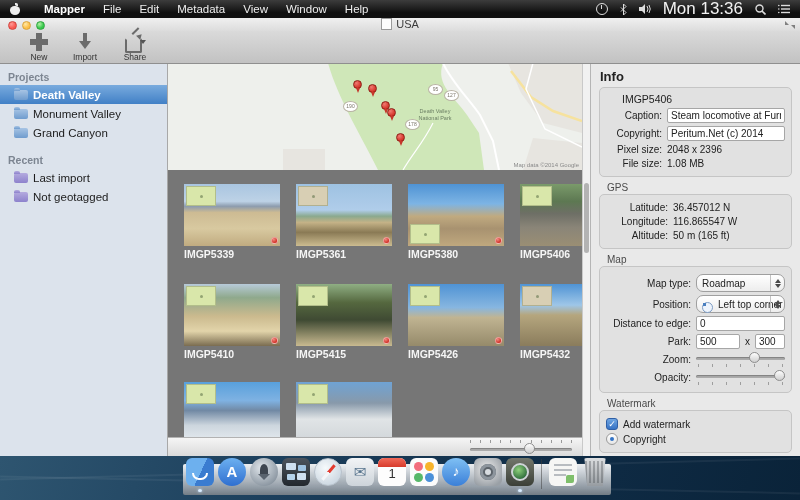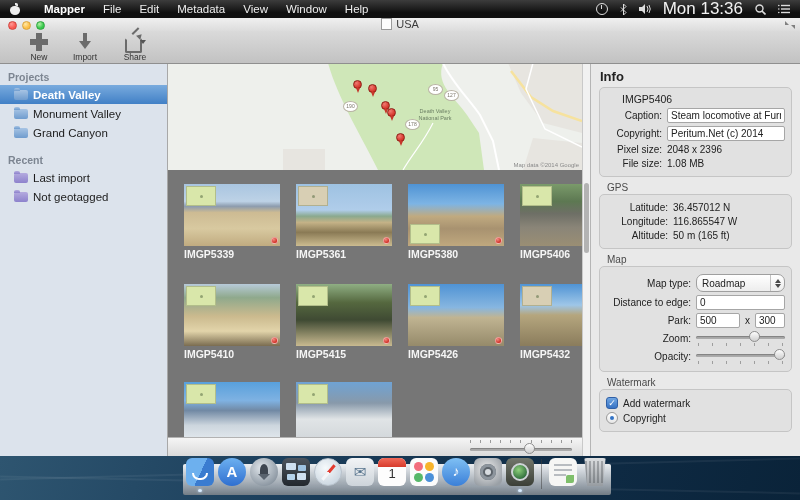--- a/index.html
+++ b/index.html
@@ -474,20 +474,31 @@
         <span class="rlabel w85">Map type:</span>
         <div class="dropdown">
           <span>Roadmap</span>
           <span class="stepper">
               <i class="up"></i>
               <i class="down"></i>
             </span>
         </div>
       </div>
       <div class="row">
+        <span class="rlabel w85">Position:</span>
+        <div class="dropdown">
+          <span class="pos-ic tl"></span>
+          <span>Left top corner</span>
+          <span class="stepper">
+              <i class="up"></i>
+              <i class="down"></i>
+            </span>
+        </div>
+      </div>
+      <div class="row">
         <span class="rlabel w85">Distance to edge:</span>
         <input class="txt flex1" value="0" style="">
       </div>
       <div class="row">
         <span class="rlabel w85">Park:</span>
         <input class="txt" style="width: 44px;" value="500">
         <span class="rvalue" style="margin:0 5px;">x</span>
         <input class="txt flex1" value="300" style="">
       </div>
       <div class="row">

